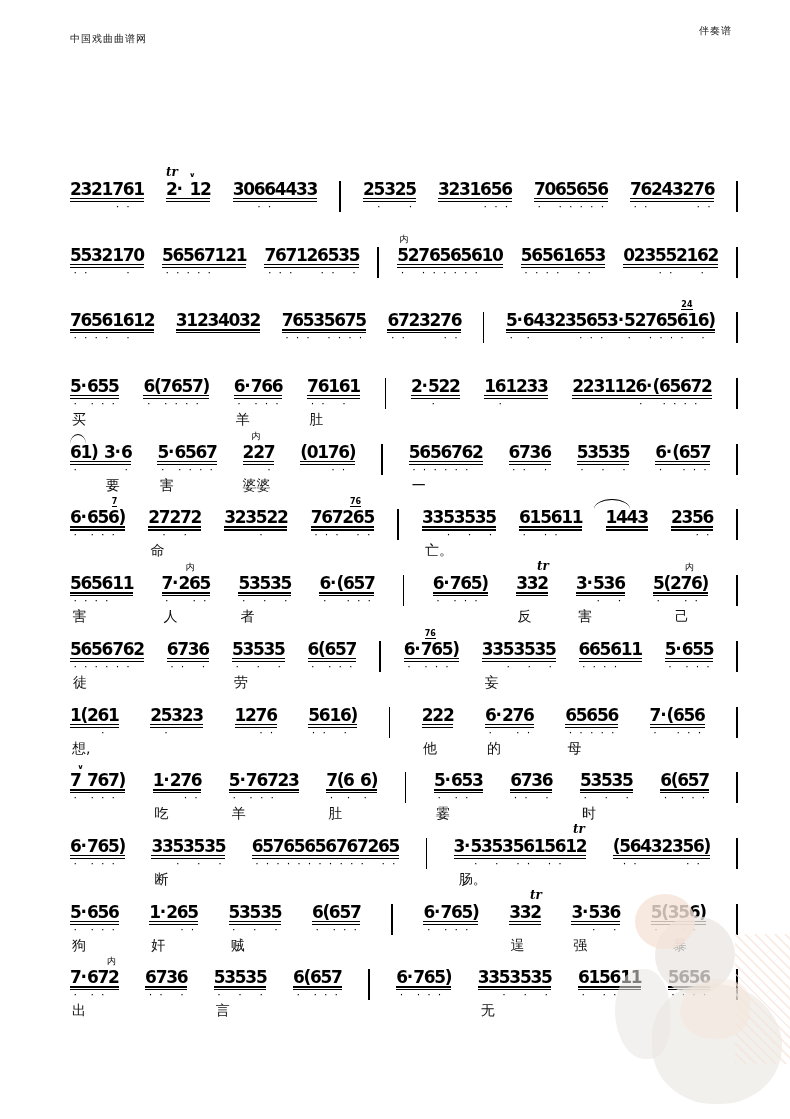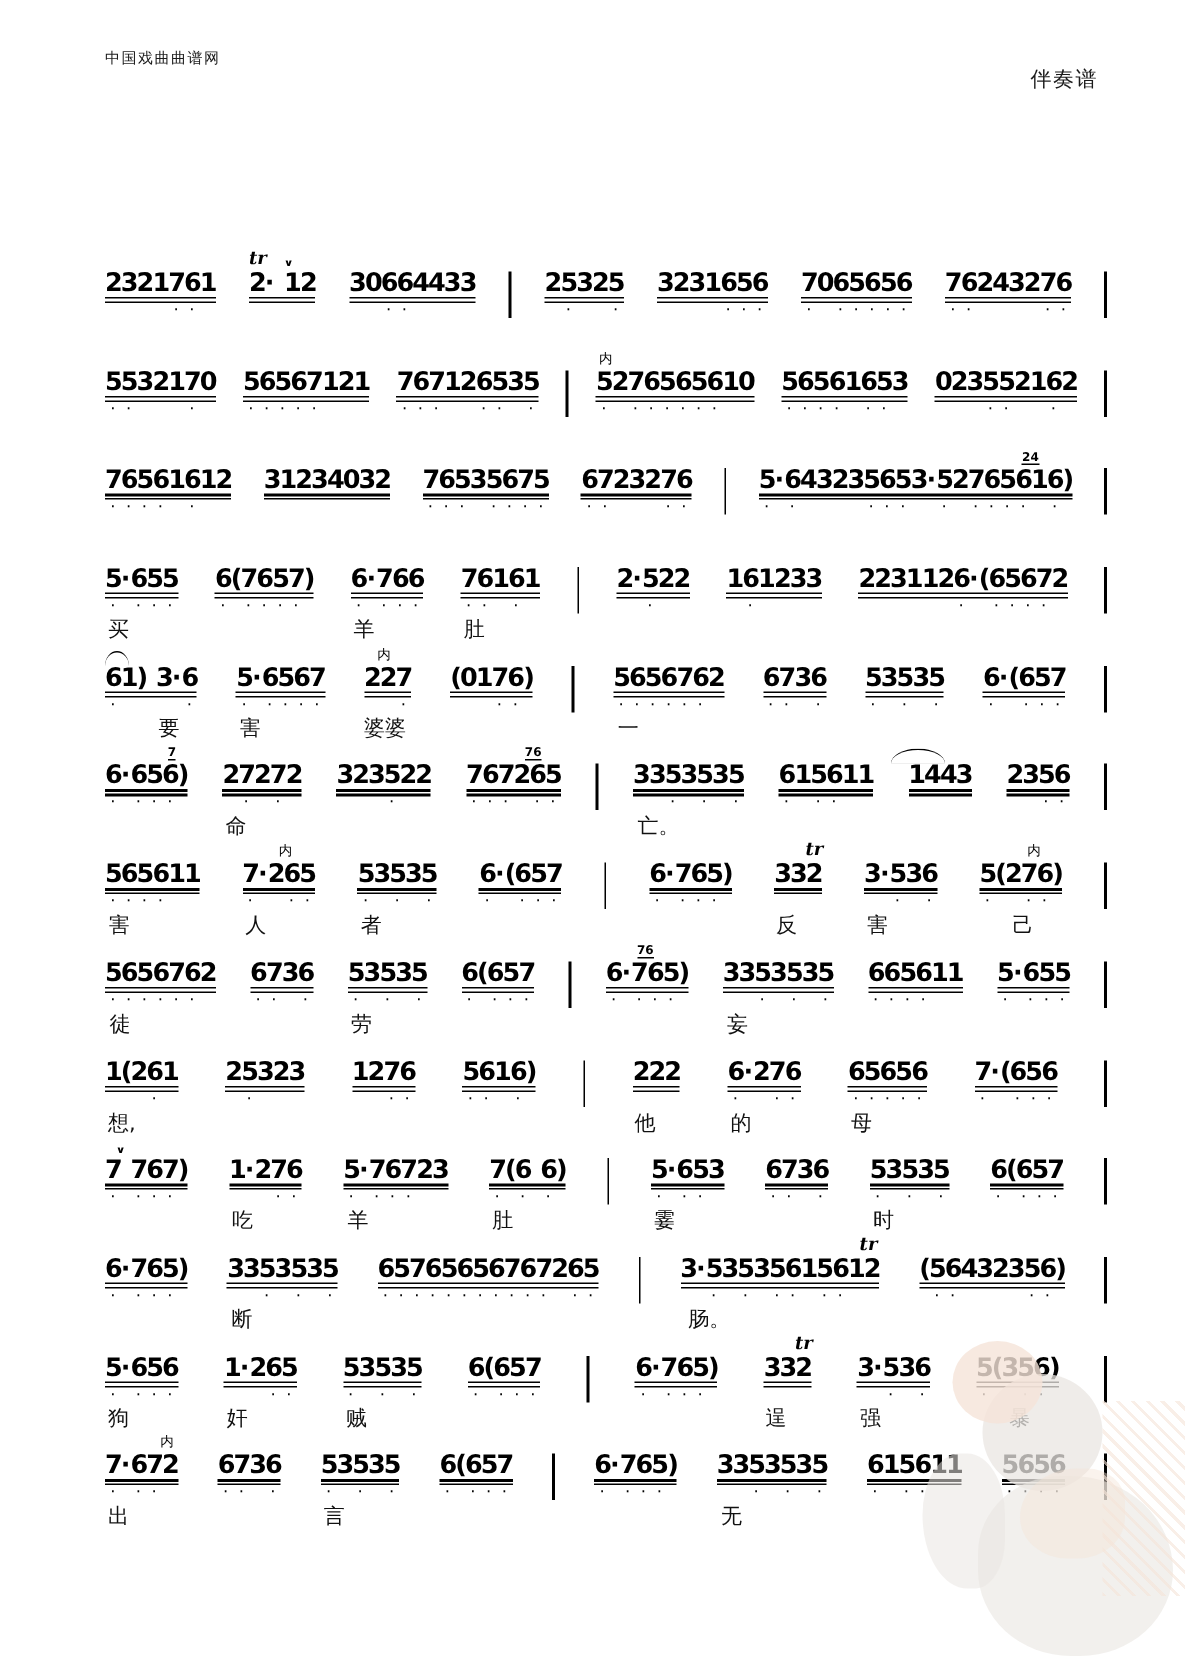--- a/index.html
+++ b/index.html
@@ -4,21 +4,21 @@
 <style>
   html,body{margin:0;padding:0;}
   body{
     width:790px;height:1119px;position:relative;overflow:hidden;
     background:#ffffff;color:var(--ink,#000);
     font-family:"DejaVu Sans","Liberation Sans",sans-serif;
   }
   .page{position:absolute;inset:0;}
   
   .hdr-left{position:absolute;left:70px;top:32px;font-size:10px;letter-spacing:1px;color:#1a1a1a;}
-  .hdr-right{position:absolute;right:58px;top:44px;font-size:14px;letter-spacing:1px;color:#1a1a1a;}
+  .hdr-right{position:absolute;right:58px;top:24px;font-size:10px;letter-spacing:1px;color:#1a1a1a;}
   
   .score{position:absolute;left:70px;top:167px;width:668px;}
   .row{position:relative;height:65.7px;display:flex;justify-content:space-between;
        align-items:flex-start;padding-top:13px;box-sizing:border-box;}
   .grp{position:relative;display:inline-block;}
   .num{font-weight:bold;font-size:17px;line-height:18px;white-space:nowrap;color:#000;}
   .num .ch{display:inline-block;width:0.62em;text-align:center;}
   .num .ch.sym{width:0.38em;}
   .beams{position:relative;height:5px;width:100%;}
   .beams::before{content:"";position:absolute;left:0;right:0;top:0;height:1.4px;background:#000;}

